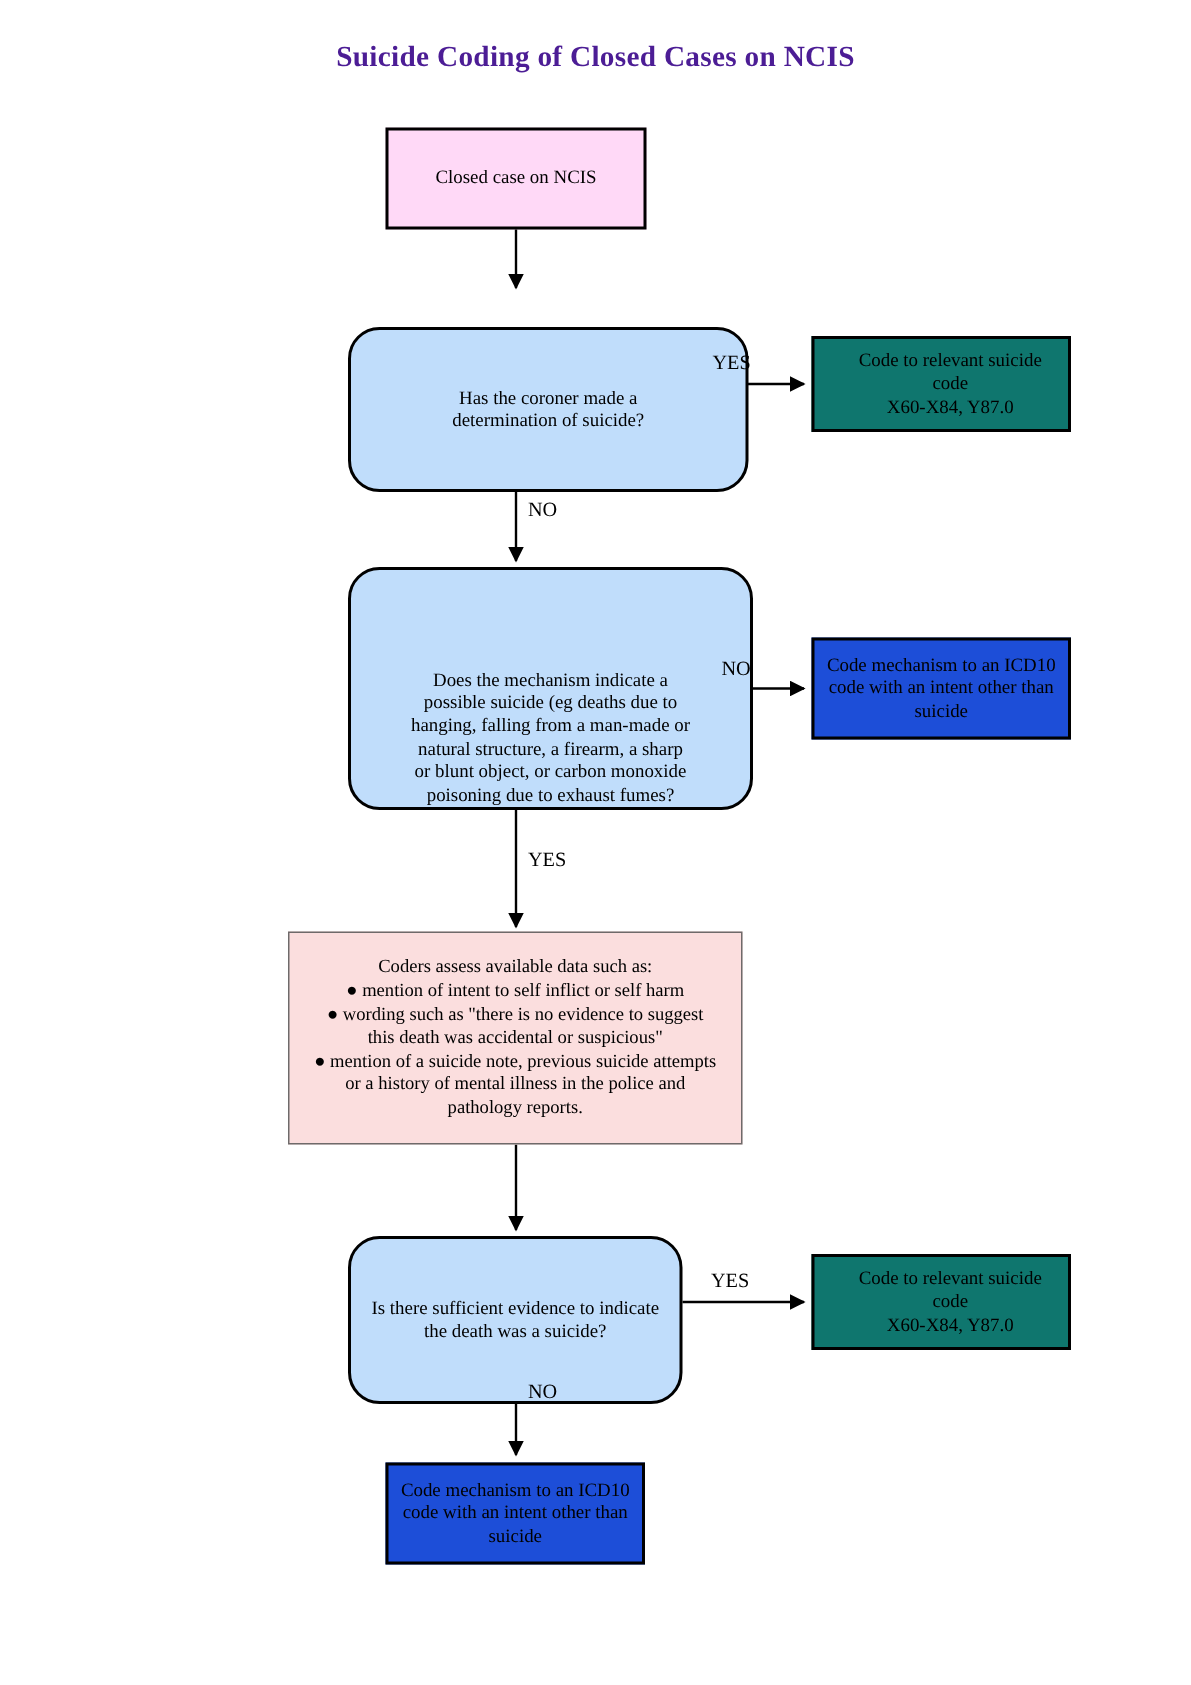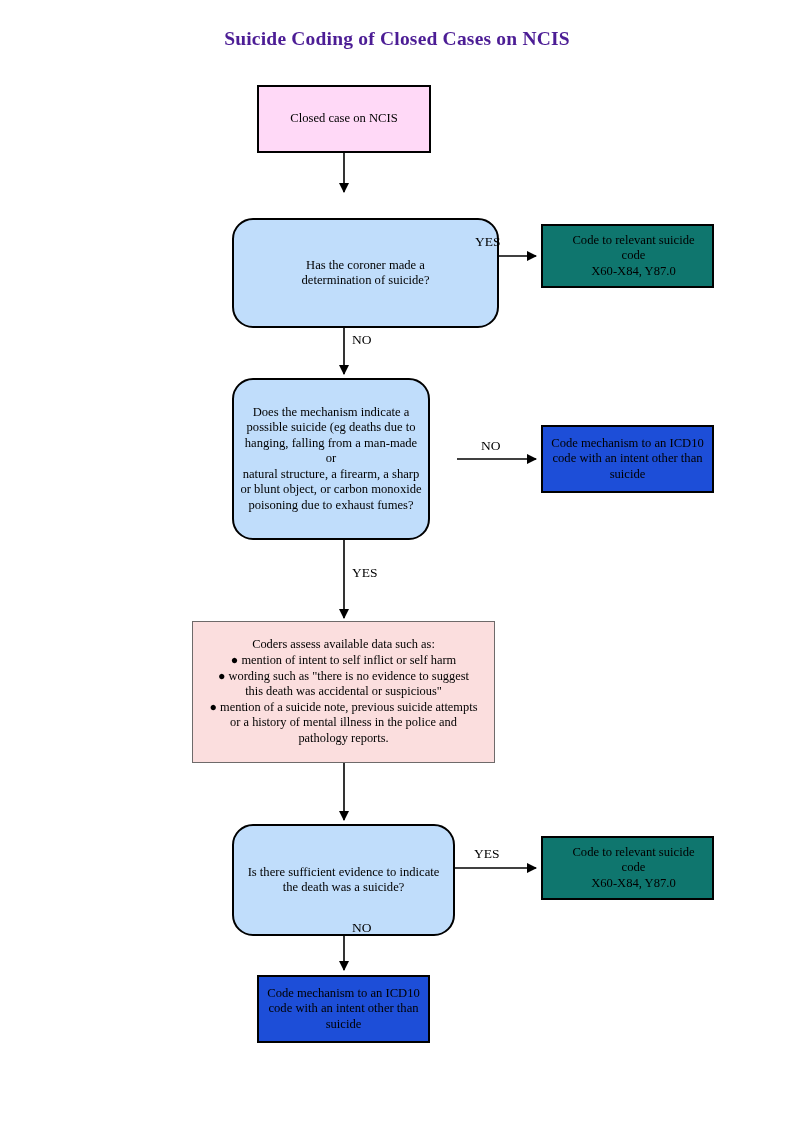--- a/index.html
+++ b/index.html
@@ -148,21 +148,21 @@
   <div class="node n-decision" style="left:232px; top:202px; width:267px; height:110px;margin-top:16px;">
     <span class="txt">Has the coroner made a
 determination of suicide?</span>
   </div>
 
   <div class="node n-yellow" style="left:541px; top:224px; width:173px; height:64px;">
     <span class="txt">Code to relevant suicide code
 X60-X84, Y87.0</span>
   </div>
 
-  <div class="node n-decision" style="left:232px; top:378px; width:198px; height:162px;">
+  <div class="node n-decision" style="left:232px; top:378px; width:270px; height:162px;align-items:flex-end;">
     <span class="txt">Does the mechanism indicate a
 possible suicide (eg deaths due to
 hanging, falling from a man-made or
 natural structure, a firearm, a sharp
 or blunt object, or carbon monoxide
 poisoning due to exhaust fumes?</span>
   </div>
 
   <div class="node n-green" style="left:541px; top:425px; width:173px; height:68px;">
     <span class="txt">Code mechanism to an ICD10

